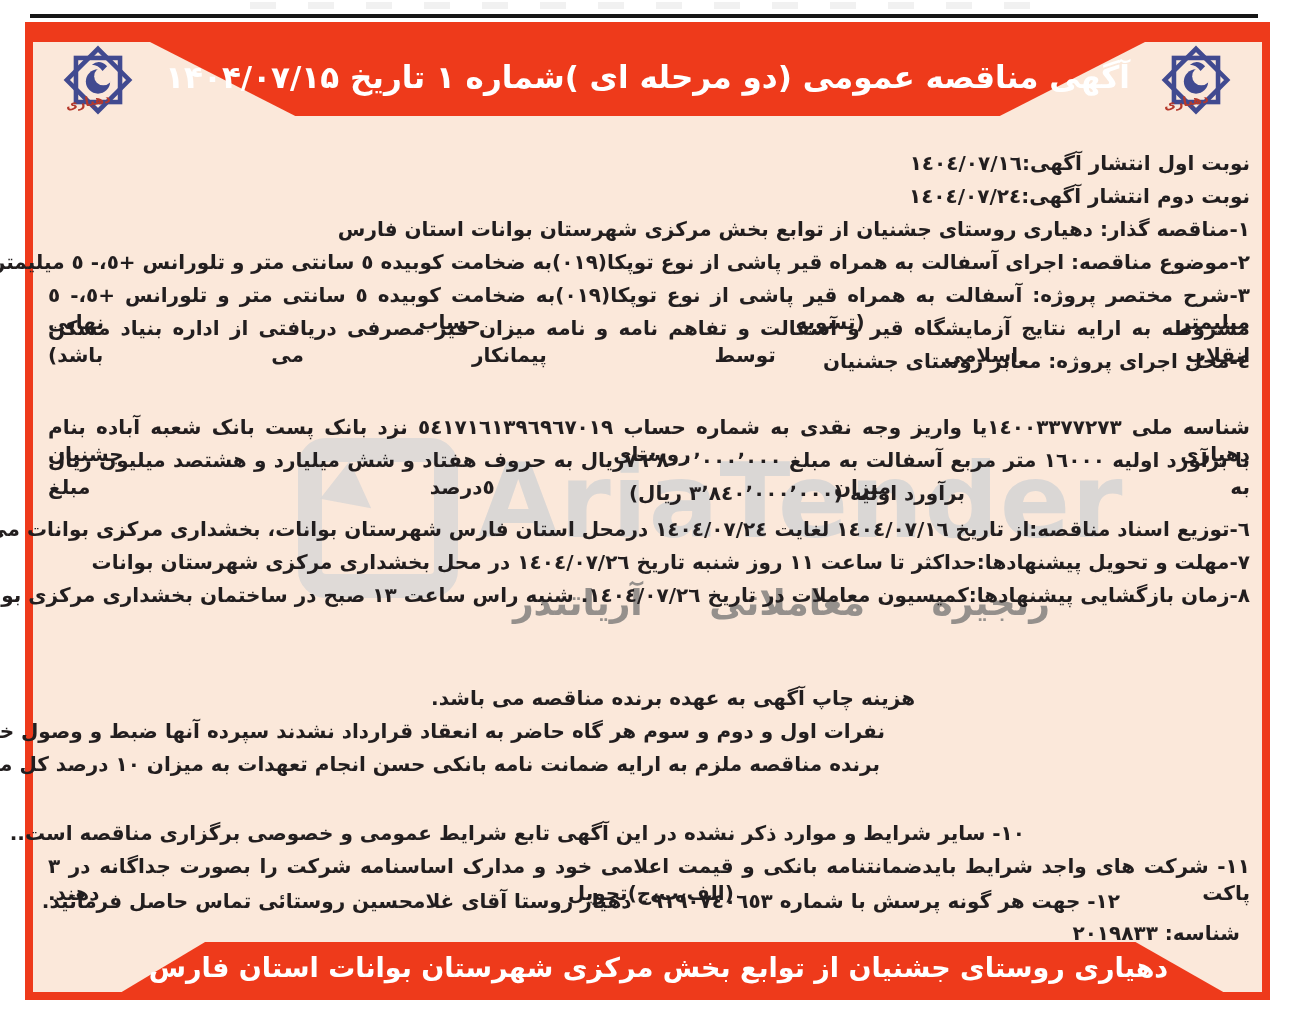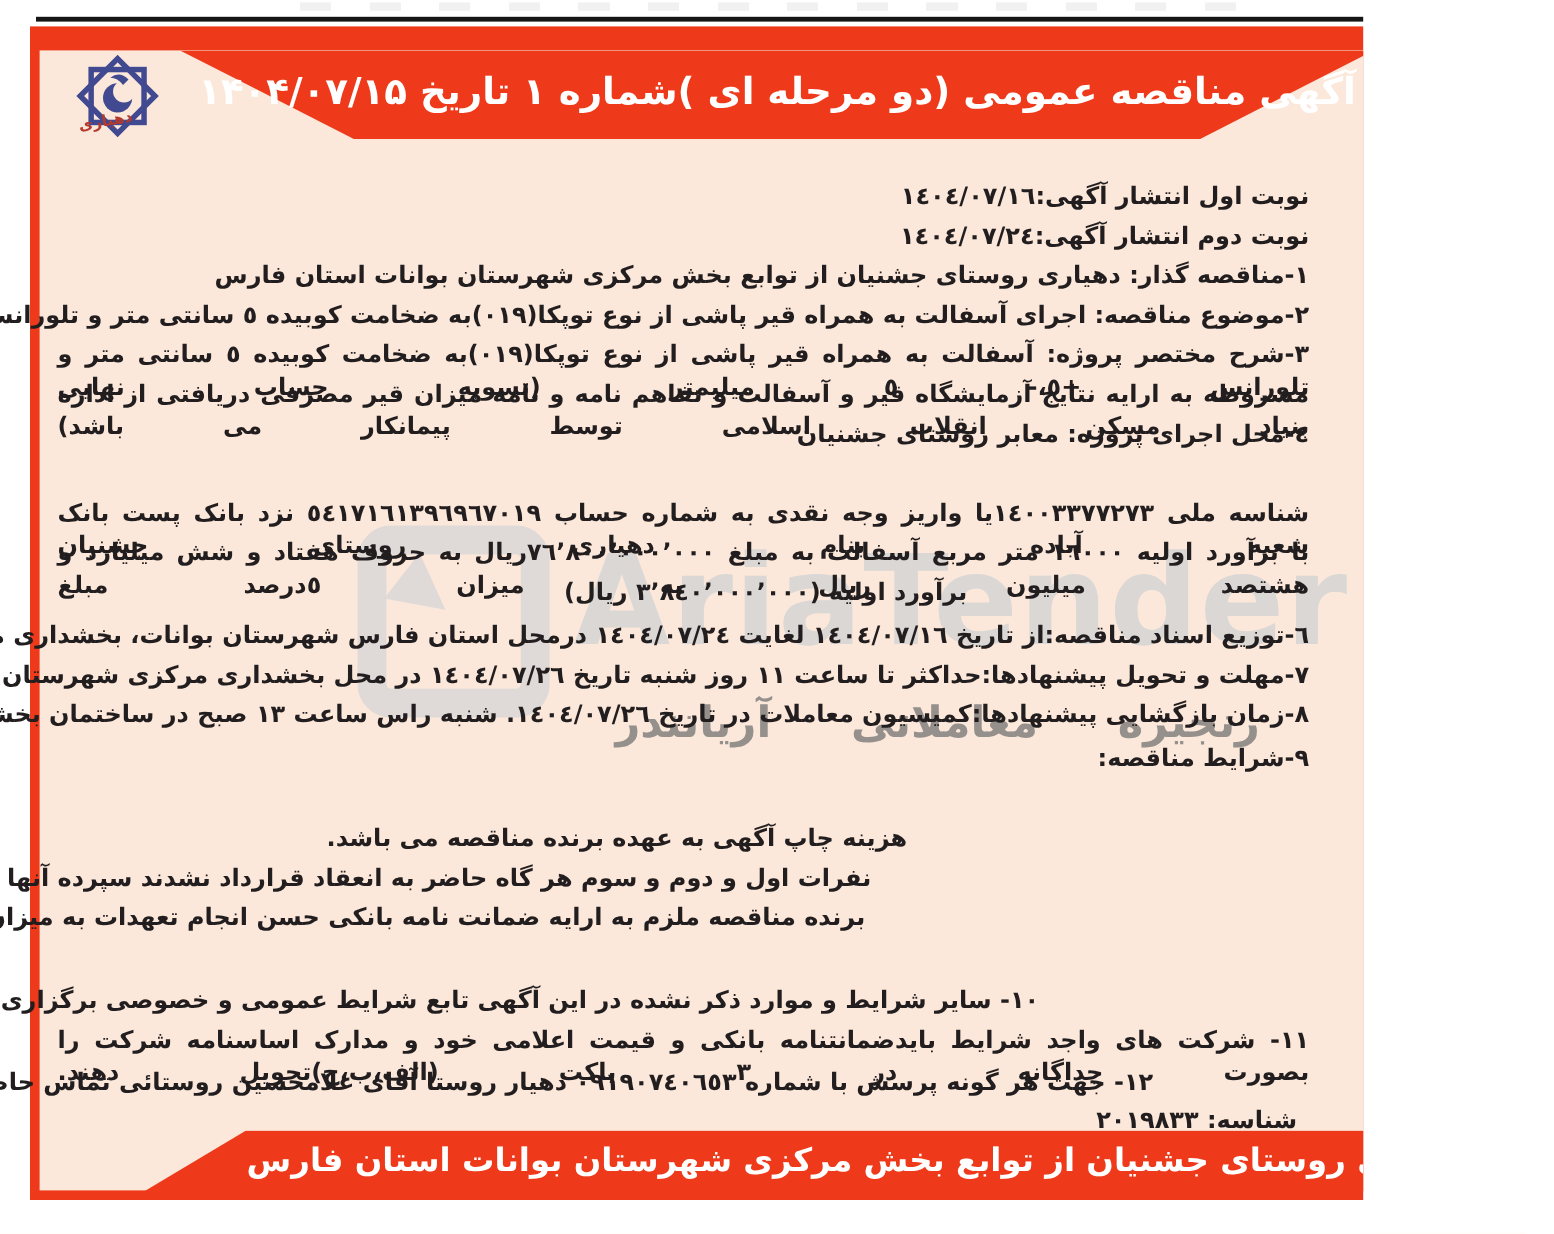--- a/index.html
+++ b/index.html
@@ -1,16 +1,16 @@
 <!DOCTYPE html>
 <html lang="fa"><head>
 <meta charset="utf-8">
 <style>
   html,body{margin:0;padding:0;background:#fff;}
-  #page{position:relative;width:1136px;height:1028px;background:#ffffff;overflow:hidden;
+  #page{position:relative;width:1295px;height:1028px;background:#ffffff;overflow:hidden;
         font-family:"DejaVu Sans",sans-serif;}
   
   .top-remnant-marks{position:absolute;left:250px;top:2px;width:800px;height:7px;opacity:.5;
 romatic:none;background:repeating-linear-gradient(90deg,#e3e3e3 0 26px,transparent 26px 58px);}
   .top-remnant-line{position:absolute;left:30px;top:14px;width:1228px;height:4px;background:#161616;}
   
   .frame-red{position:absolute;left:25px;top:22px;width:1245px;height:978px;background:#ee3a1b;}
   .frame-cream{position:absolute;left:33px;top:42px;width:1229px;height:950px;background:#fbe8da;}
   
   .header-trap{position:absolute;left:150px;top:42px;width:995px;height:74px;background:#ee3a1b;
@@ -42,22 +42,22 @@
   .t6{top:348px}.t7{top:381px}.t8{top:414px}.t9{top:447px}.t10{top:480px}.t11{top:516px}
   .t12{top:549px}.t13{top:582px}.t14{top:618px}.t15{top:651px}.t16{top:685px}.t17{top:718px}
   .t18{top:751px}.t19{top:784px}.t20{top:820px}.t21{top:853px}.t22{top:888px}.t23{top:920px}
   .ind10{padding-left:0;padding-right:10px}
   .ind130{padding-right:130px}.ind225{padding-right:225px}.ind285{padding-right:285px}
   .ind335{padding-right:335px}.ind365{padding-right:365px}.ind370{padding-right:370px}
   .ind390{padding-right:390px}.ind430{padding-right:430px}
   
   .footer-trap{position:absolute;left:120px;top:942px;width:1105px;height:51px;background:#ee3a1b;
                clip-path:polygon(7.7% 0,91.9% 0,100% 100%,0 100%);z-index:3;}
-  .footer-text{position:absolute;left:120px;top:942px;width:1105px;height:51px;line-height:51px;
-               z-index:4;text-align:right;color:#ffffff;font-weight:bold;font-size:27px;direction:rtl;}
+  .footer-text{position:absolute;left:106px;top:942px;width:1105px;height:51px;line-height:51px;
+               z-index:4;text-align:center;color:#ffffff;font-weight:bold;font-size:27px;direction:rtl;}
 </style>
 </head>
 <body>
 
 <div id="page">
 
   <div class="top-remnant-marks"></div>
   <div class="top-remnant-line"></div>
 
   <div class="frame-red"></div>
@@ -99,21 +99,20 @@
   <div class="line t3">٢-موضوع مناقصه: اجرای آسفالت به همراه قیر پاشی از نوع توپکا(٠١٩)به ضخامت کوبیده ٥ سانتی متر و تلورانس +٥،- ٥ میلیمتر</div>
   <div class="line t4 just">٣-شرح مختصر پروژه: آسفالت به همراه قیر پاشی از نوع توپکا(٠١٩)به ضخامت کوبیده ٥ سانتی متر و تلورانس +٥،- ٥ میلیمتر (تسویه حساب نهایی</div>
   <div class="line t5 just">مشروطه به ارایه نتایج آزمایشگاه قیر و آسفالت و تفاهم نامه و نامه میزان قیر مصرفی دریافتی از اداره بنیاد مسکن انقلاب اسلامی توسط پیمانکار می باشد)</div>
   <div class="line t6">٤-محل اجرای پروژه: معابر روستای جشنیان</div>
   <div class="line t8 just">شناسه ملی ١٤٠٠٣٣٧٧٢٧٣یا واریز وجه نقدی به شماره حساب ٥٤١٧١٦١٣٩٦٩٦٧٠١٩ نزد بانک پست بانک شعبه آباده بنام دهیاری روستای جشنیان</div>
   <div class="line t9 just">با برآورد اولیه ١٦٠٠٠ متر مربع آسفالت به مبلغ ٧٦٬٨٠٠٬٠٠٠٬٠٠٠ریال به حروف هفتاد و شش میلیارد و هشتصد میلیون ریال به میزان ٥درصد مبلغ</div>
   <div class="line t10 ind285">برآورد اولیه (٣٬٨٤٠٬٠٠٠٬٠٠٠ ریال)</div>
   <div class="line t11">٦-توزیع اسناد مناقصه:از تاریخ ١٤٠٤/٠٧/١٦ لغایت ١٤٠٤/٠٧/٢٤ درمحل استان فارس شهرستان بوانات، بخشداری مرکزی بوانات می باشد.</div>
   <div class="line t12">٧-مهلت و تحویل پیشنهادها:حداکثر تا ساعت ١١ روز شنبه تاریخ ١٤٠٤/٠٧/٢٦ در محل بخشداری مرکزی شهرستان بوانات</div>
   <div class="line t13">٨-زمان بازگشایی پیشنهادها:کمیسیون معاملات در تاریخ ١٤٠٤/٠٧/٢٦. شنبه راس ساعت ١٣ صبح در ساختمان بخشداری مرکزی بوانات برگزار خواهد شد.</div>
-  <div class="line t14">٩-شرایط مناقصه:</div>
   <div class="line t16 ind335">هزینه چاپ آگهی به عهده برنده مناقصه می باشد.</div>
   <div class="line t17 ind365">نفرات اول و دوم و سوم هر گاه حاضر به انعقاد قرارداد نشدند سپرده آنها ضبط و وصول خواهد شد.</div>
   <div class="line t18 ind370">برنده مناقصه ملزم به ارایه ضمانت نامه بانکی حسن انجام تعهدات به میزان ١٠ درصد کل مبلغ قرار داد می باشد .</div>
   <div class="line t20 ind225">١٠- سایر شرایط و موارد ذکر نشده در این آگهی تابع شرایط عمومی و خصوصی برگزاری مناقصه است..</div>
   <div class="line t21 just">١١- شرکت های واجد شرایط بایدضمانتنامه بانکی و قیمت اعلامی خود و مدارک اساسنامه شرکت را بصورت جداگانه در ٣ پاکت (الف،ب،ج)تحویل دهند.</div>
   <div class="line t22 ind130">١٢- جهت هر گونه پرسش با شماره ٠٩١٩٠٧٤٠٦٥٣ دهیار روستا آقای غلامحسین روستائی تماس حاصل فرمائید.</div>
   <div class="line t23 ind10">شناسه: ٢٠١٩٨٣٣</div>
 
   <div class="footer-trap"></div>
   <div class="footer-text">دهیاری روستای جشنیان از توابع بخش مرکزی شهرستان بوانات استان فارس</div>

